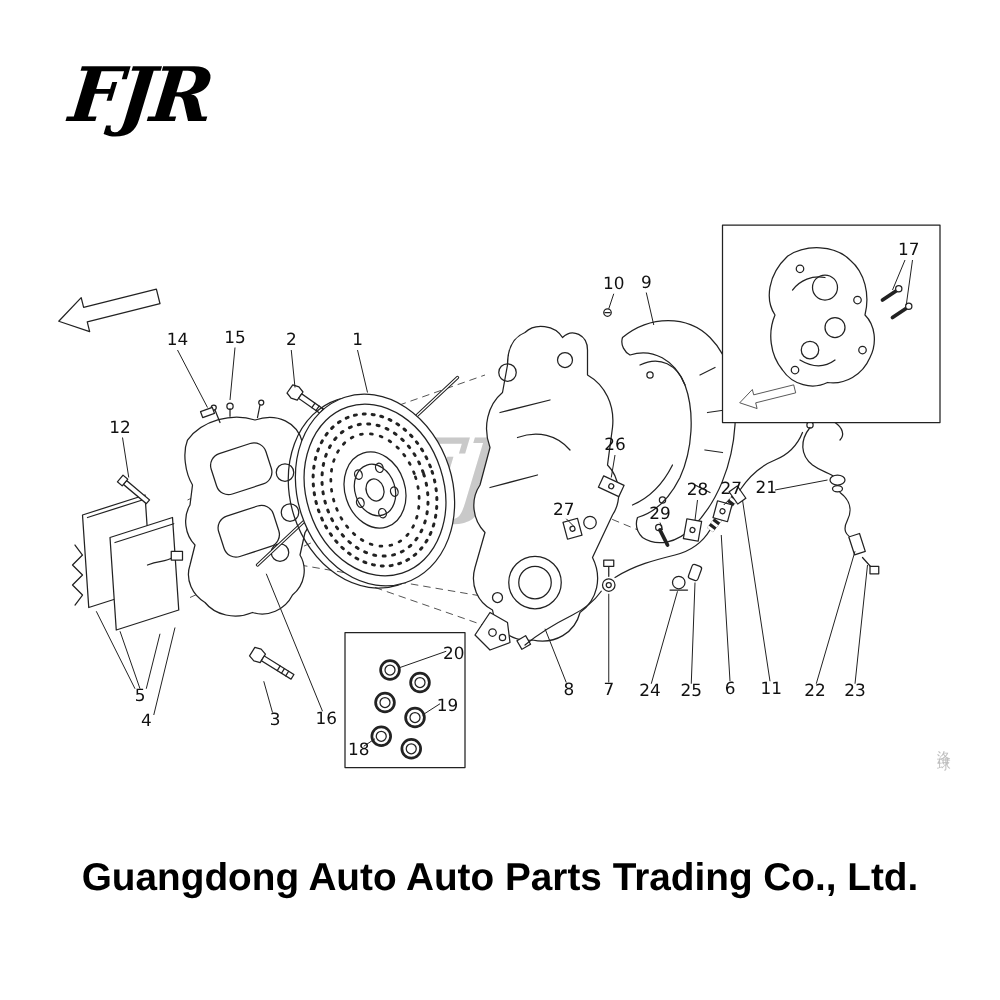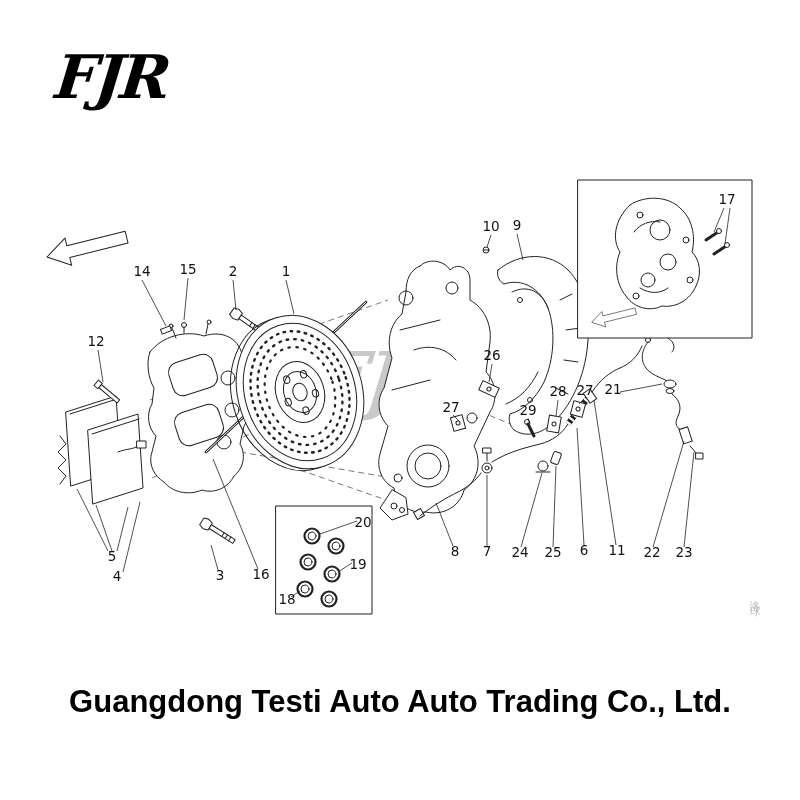--- a/index.html
+++ b/index.html
@@ -313,15 +313,15 @@
         <text x="520" y="557" class="callout">24</text>
         <text x="553" y="557" class="callout">25</text>
         <text x="584" y="555" class="callout">6</text>
         <text x="617" y="555" class="callout">11</text>
         <text x="652" y="557" class="callout">22</text>
         <text x="684" y="557" class="callout">23</text>
       </g>
   </svg>
 
   <div class="logo">FJR</div>
-  <div class="company">Guangdong Testi Auto Auto Trading Co., Ltd.</div>
+  <div class="company">Guangdong Auto Auto Parts Trading Co., Ltd.</div>
   <div class="stamp">洛球</div>
 </div>
 
 </body></html>

